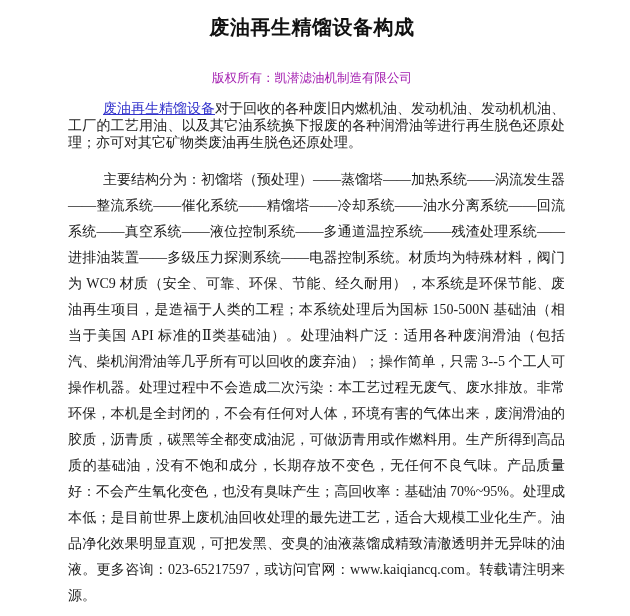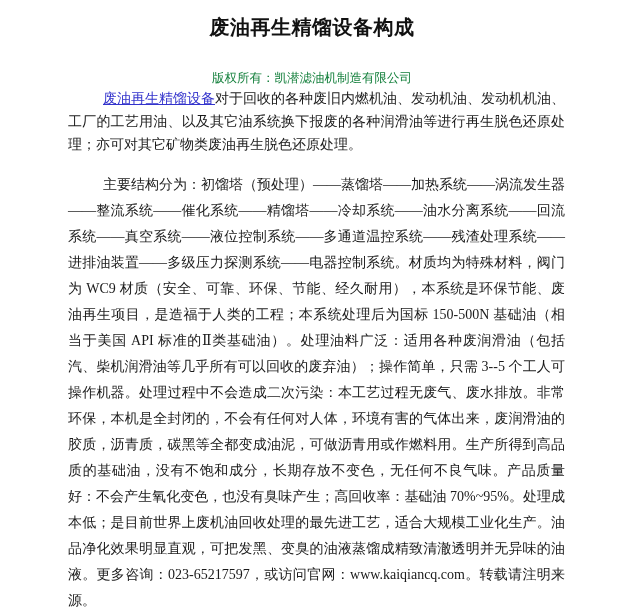--- a/index.html
+++ b/index.html
@@ -19,31 +19,32 @@
     text-align: center;
     margin: 14px 0 0 0;
     letter-spacing: 0.5px;
     color: #111111;
   }
   .copyright {
     font-family: "Liberation Sans", "DejaVu Sans", sans-serif;
     font-size: 12.5px;
     text-align: center;
     margin-top: 29px;
-    color: #15803d;
+    color: #a21caf;
   }
   .para {
     width: 497px;
     margin: 0 0 0 68px;
     text-align: justify;
     font-size: 14px;
     color: #1a1a1a;
   }
   .para1 {
-    line-height: 23px;
+    margin-top: 13px;
+    line-height: 17px;
     text-indent: 35px;
   }
   .para2 {
     margin-top: 16px;
     line-height: 26px;
     text-indent: 35px;
   }
   .doc-link {
     color: var(--link-color, #3333cc);
     text-decoration: underline;

